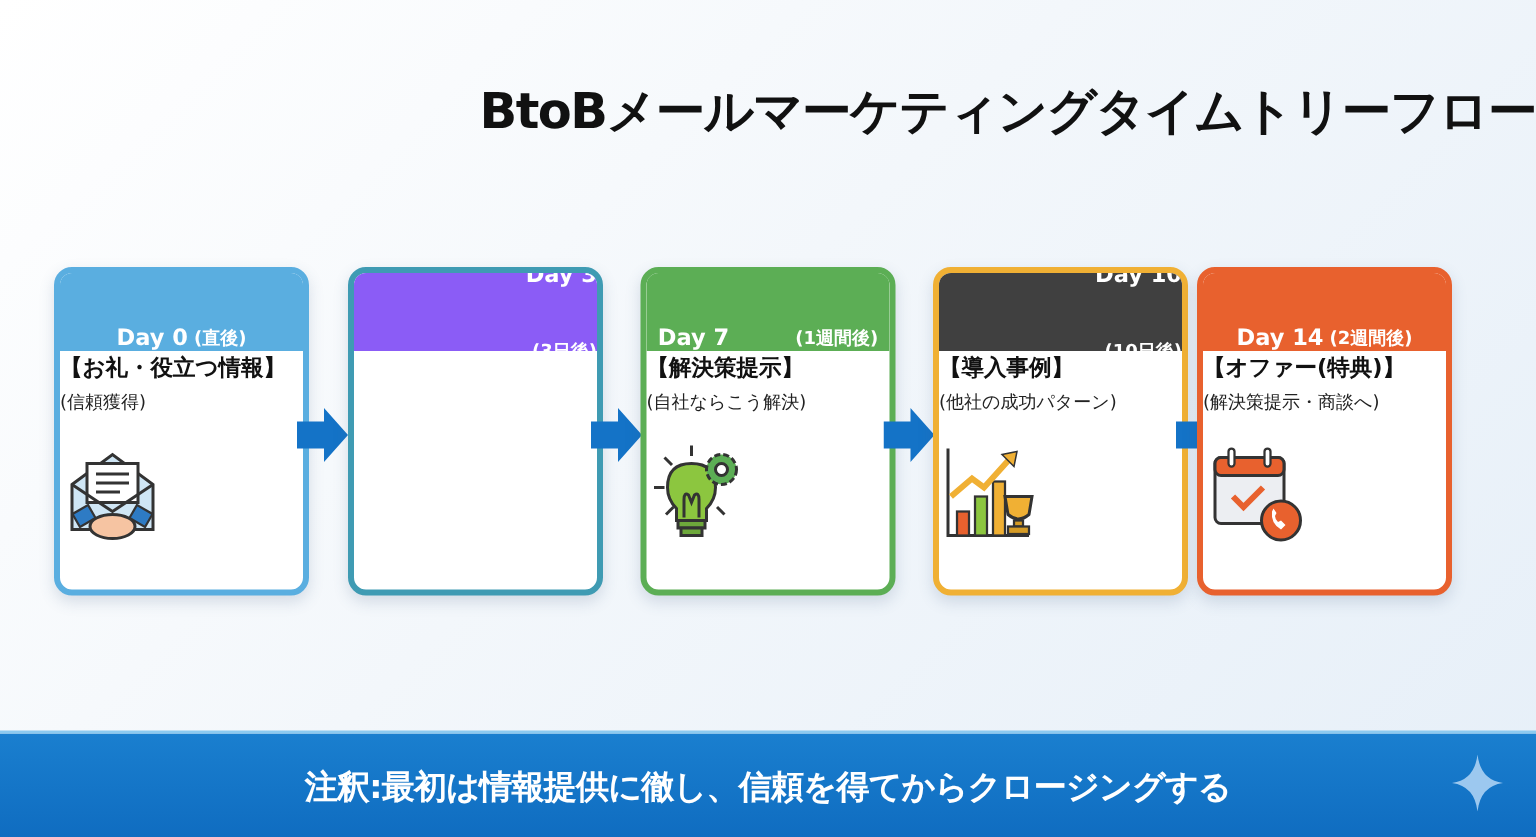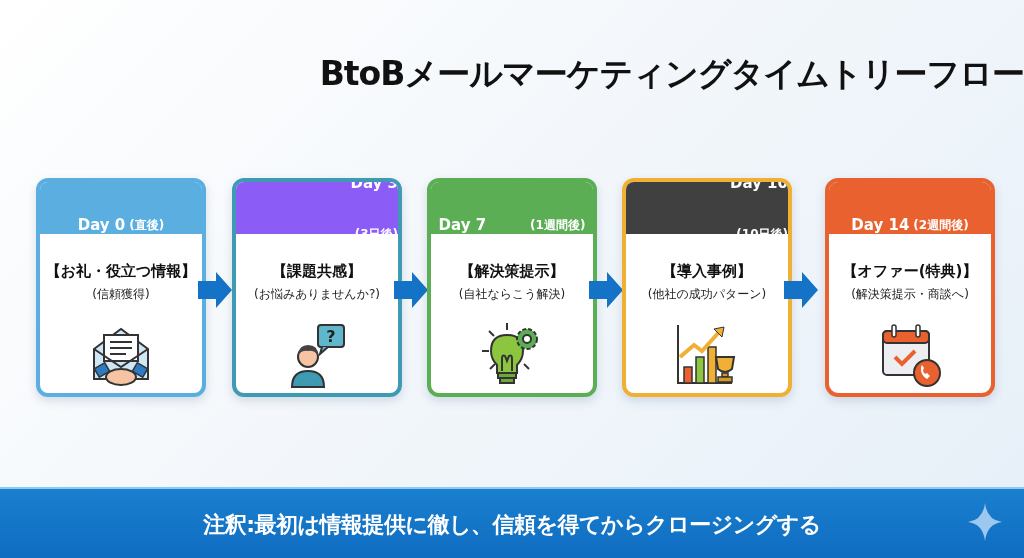--- a/index.html
+++ b/index.html
@@ -16,21 +16,21 @@
     position:absolute; top:178px; width:170px; height:219px;
     border-radius:12px; box-sizing:border-box; border:4px solid;
     background:#fff; box-shadow: 0 4px 10px rgba(60,90,130,0.18);
     overflow:hidden;
   }
   .card .head {
     height:52px; display:flex; align-items:flex-end; justify-content:center;
     color:#fff; font-weight:bold; font-size:15px;
   }
   .card .head .sub { font-size:12px; margin-left:4px; font-weight:bold;margin-top:34px; }
-  .card .body { text-align:center; padding-top:28px; }
+  .card .body { text-align:left; padding-top:2px; }
   .card .main { font-size:15px; font-weight:bold; color:#111; white-space:nowrap; }
   .card .note { font-size:12px; font-weight:normal; color:#222; margin-top:5px; white-space:nowrap; }
   .card .icon { margin:18px auto 0; width:70px; height:70px; }
   .arrow { position:absolute; top:270px; width:34px; height:40px; }
   .footer {
     position:absolute; left:0; top:487px; width:1024px; height:71px;
     background: linear-gradient(180deg, #1a7fcf 0%, #0f6cc0 100%);
     border-top:2px solid #8ccaf0;
     display:flex; align-items:center; justify-content:center;
   }
@@ -65,32 +65,20 @@
 </div>
 
 <svg class="arrow" style="left:198px;" viewBox="0 0 34 40">
   <path d="M0 11 L18 11 L18 2 L34 20 L18 38 L18 29 L0 29 Z" fill="#1473c7"></path>
 </svg>
 
 <div class="card" style="left:232px;border-color:#3f9bb3;">
   <div class="head" style="background:#8b5cf6;flex-direction:column;">
     <span>Day 3</span>
     <span class="sub">(3日後)</span>
-  </div>
-  <div class="body">
-    <div class="main">【課題共感】</div>
-    <div class="note">(お悩みありませんか?)</div>
-    <svg class="icon" viewBox="0 0 70 70">
-      <rect x="36" y="4" width="26" height="22" rx="3" fill="#5fb7cc" stroke="#333" stroke-width="2"></rect>
-      <path d="M40 26 L38 33 L46 26" fill="#5fb7cc" stroke="#333" stroke-width="2"></path>
-      <text x="49" y="21" font-size="16" font-weight="bold" text-anchor="middle" fill="#222">?</text>
-      <circle cx="26" cy="36" r="10" fill="#f6c4a2" stroke="#333" stroke-width="2"></circle>
-      <path d="M16 34 Q17 24 26 24 Q36 24 36 34 Q32 29 26 30 Q20 29 16 34 Z" fill="#444"></path>
-      <path d="M10 66 Q10 50 26 50 Q42 50 42 66 Z" fill="#3f9bb3" stroke="#333" stroke-width="2"></path>
-    </svg>
   </div>
 </div>
 
 <svg class="arrow" style="left:394px;" viewBox="0 0 34 40">
   <path d="M0 11 L18 11 L18 2 L34 20 L18 38 L18 29 L0 29 Z" fill="#1473c7"></path>
 </svg>
 
 <div class="card" style="left:427px;border-color:#5cae55;">
   <div class="head" style="background:#5cae55;gap:40px;">
     <span>Day 7</span>
@@ -138,21 +126,21 @@
       <rect x="50" y="52" width="6" height="4" fill="#d59b25" stroke="#333" stroke-width="1.5"></rect>
       <rect x="46" y="56" width="14" height="5" fill="#d59b25" stroke="#333" stroke-width="1.5"></rect>
     </svg>
   </div>
 </div>
 
 <svg class="arrow" style="left:784px;" viewBox="0 0 34 40">
   <path d="M0 11 L18 11 L18 2 L34 20 L18 38 L18 29 L0 29 Z" fill="#1473c7"></path>
 </svg>
 
-<div class="card" style="left:825px;border-color:#e8612e;border-radius:13px;">
+<div class="card" style="left:798px;border-color:#e8612e;">
   <div class="head" style="background:#e8612e;">
     <span>Day 14</span>
     <span class="sub">(2週間後)</span>
   </div>
   <div class="body">
     <div class="main">【オファー(特典)】</div>
     <div class="note">(解決策提示・商談へ)</div>
     <svg class="icon" viewBox="0 0 70 70">
       <rect x="8" y="10" width="46" height="44" rx="4" fill="#eceef2" stroke="#333" stroke-width="2"></rect>
       <rect x="8" y="10" width="46" height="12" rx="4" fill="#e8612e" stroke="#333" stroke-width="2"></rect>

